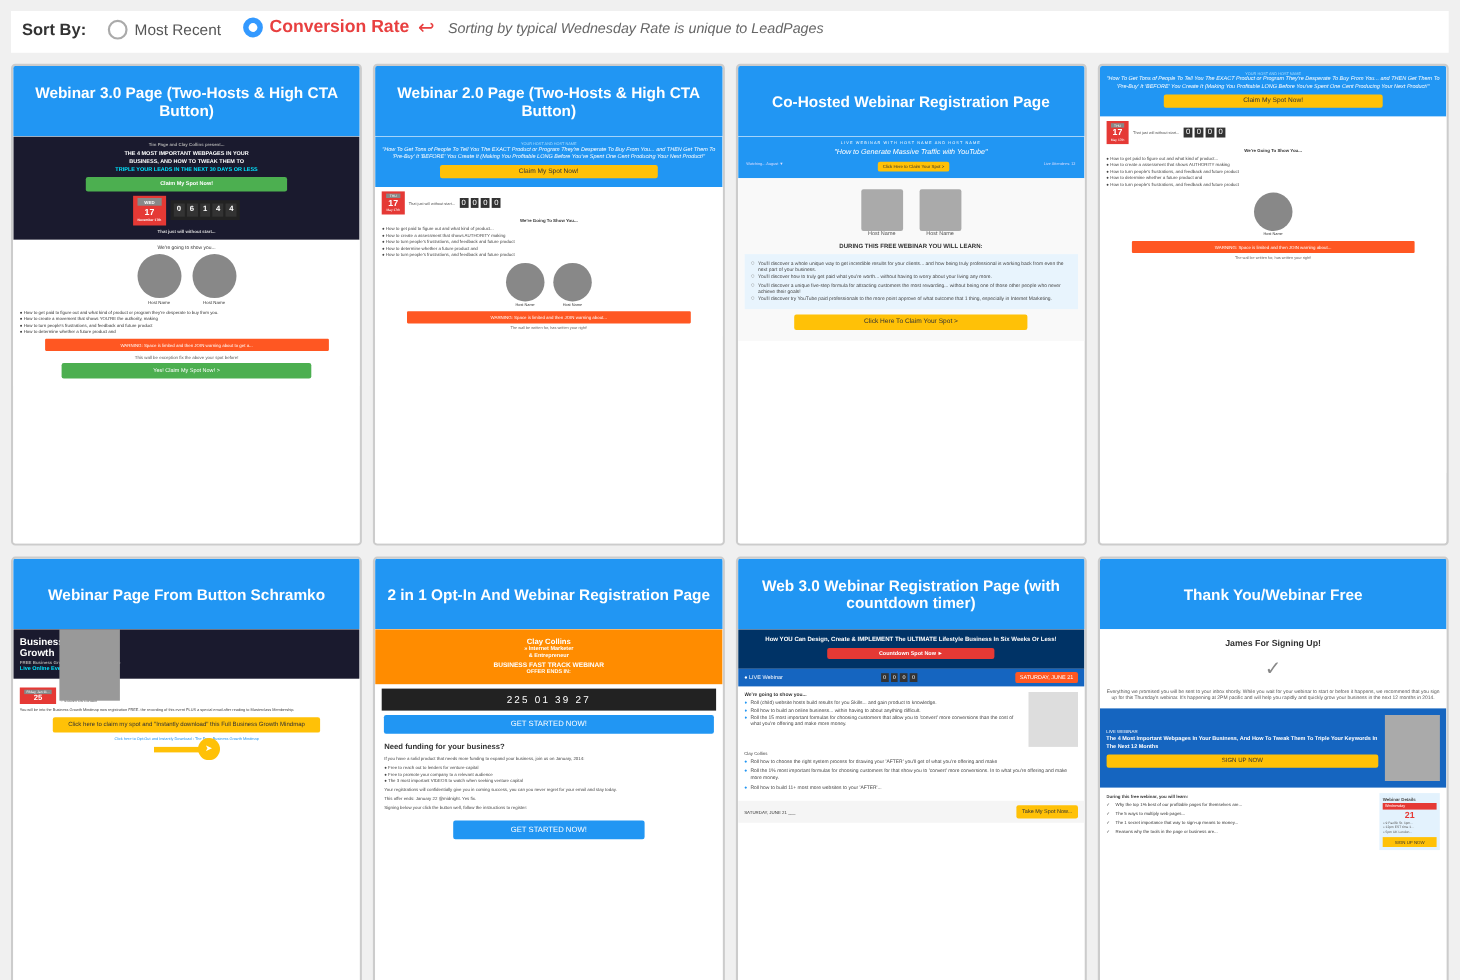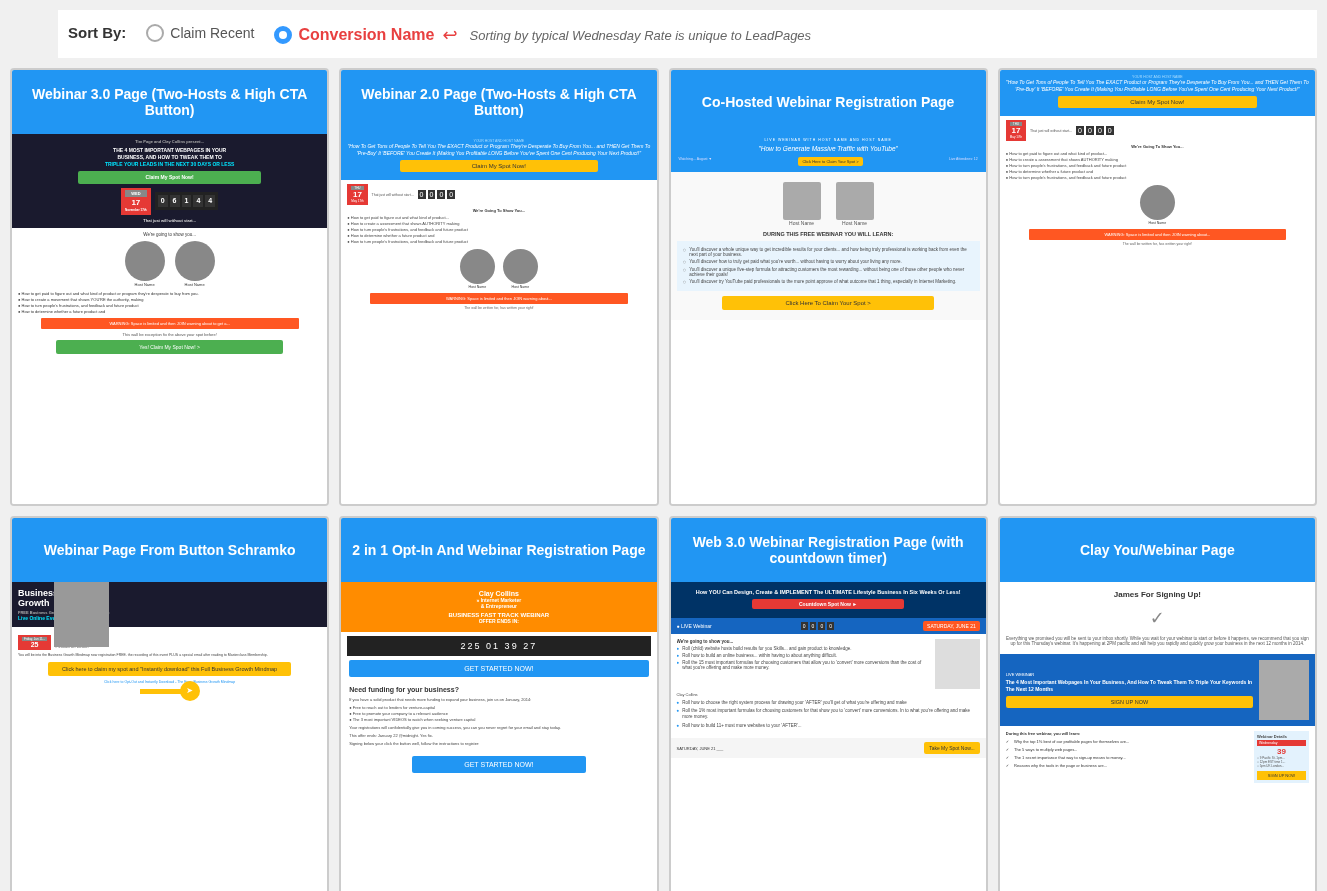--- a/index.html
+++ b/index.html
@@ -3,26 +3,25 @@
   <meta charset="utf-8">
   <style>
     * { box-sizing: border-box; margin: 0; padding: 0; }
     body {
       font-family: Arial, sans-serif;
       background: #f0f0f0;
       padding: 10px;
     }
     .sort-bar {
       display: flex;
-      align-items: flex-start;
+      align-items: flex-end;
       gap: 20px;
-      padding: 14px 10px 12px 10px;
+      padding: 4px 10px 12px 10px;
       background: #fff;
       margin-bottom: 10px;
-      margin-left: 48px;
     }
     .sort-label {
       font-size: 15px;
       font-weight: bold;
       color: #333;
     }
     .sort-option {
       display: flex;
       align-items: center;
       gap: 6px;
@@ -408,26 +407,26 @@
     }
   </style>
 </head>
 <body>
 
 <div class="sort-bar">
   <span class="sort-label">Sort By:</span>
 
   <div class="sort-option">
     <span class="radio-circle"></span>
-    <span class="sort-text-normal">Claim Recent</span>
+    <span class="sort-text-normal">Most Recent</span>
   </div>
 
   <div class="sort-option">
     <span class="radio-circle selected"></span>
-    <span class="sort-text-active">Conversion Name</span>
+    <span class="sort-text-active">Conversion Rate</span>
     <span class="sort-arrow">↩</span>
     <span class="sort-note">Sorting by typical Wednesday Rate is unique to LeadPages</span>
   </div>
 </div>
 
 <div class="grid">
 
   <div class="card">
     <div class="card-header">
       <span>Webinar 3.0 Page (Two-Hosts &amp; High CTA Button)</span>
@@ -749,21 +748,21 @@
       </div>
       <div style="display:flex;align-items:center;justify-content:space-between;background:#f5f5f5;padding:4px 6px;margin-top:2px;">
         <div style="font-size:4px;color:#333;">SATURDAY, JUNE 21 ___</div>
         <div style="background:#ffc107;color:#333;font-size:5px;padding:3px 5px;border-radius:2px;">Take My Spot Now...</div>
       </div>
     </div>
   </div>
 
   <div class="card">
     <div class="card-header">
-      <span>Clay You/Webinar Page</span>
+      <span>Thank You/Webinar Free</span>
     </div>
     <div class="c8-preview">
       <div class="c8-top">James For Signing Up!</div>
       <div style="display:flex;justify-content:center;margin:4px 0;">
         <div style="font-size:18px;color:#888;">✓</div>
       </div>
       <div class="c8-mid">
         Everything we promised you will be sent to your inbox shortly. While you wait for your webinar to start or before it happens, we recommend that you sign up for this Thursday's webinar. It's happening at 2PM pacific and will help you rapidly and quickly grow your business in the next 12 months in 2014.
       </div>
       <div class="c8-banner">
@@ -773,21 +772,21 @@
           <div class="c8-btn">SIGN UP NOW</div>
         </div>
         <div class="c8-person"></div>
       </div>
       <div class="c8-bottom">
         <div style="overflow:hidden;">
           <div style="float:right;">
             <div class="c8-right-box">
               <div style="font-size:4px;font-weight:bold;margin-bottom:1px;">Webinar Details</div>
               <div style="background:#e53935;color:#fff;padding:1px 2px;font-size:3.5px;margin-bottom:1px;">Wednesday</div>
-              <div style="font-size:8px;font-weight:bold;text-align:center;color:#e53935;">39</div>
+              <div style="font-size:8px;font-weight:bold;text-align:center;color:#e53935;">21</div>
               <div style="font-size:3px;color:#555;line-height:1.4;">
                 <div>○ 9 Pacific St. 1pm...</div>
                 <div>○ 12pm EST time 1...</div>
                 <div>○ 5pm UK London...</div>
               </div>
               <div style="background:#ffc107;color:#333;font-size:4px;padding:2px;text-align:center;margin-top:2px;">SIGN UP NOW</div>
             </div>
           </div>
           <div style="font-size:4px;color:#333;line-height:1.5;">
             <div style="font-weight:bold;margin-bottom:2px;">During this free webinar, you will learn:</div>

